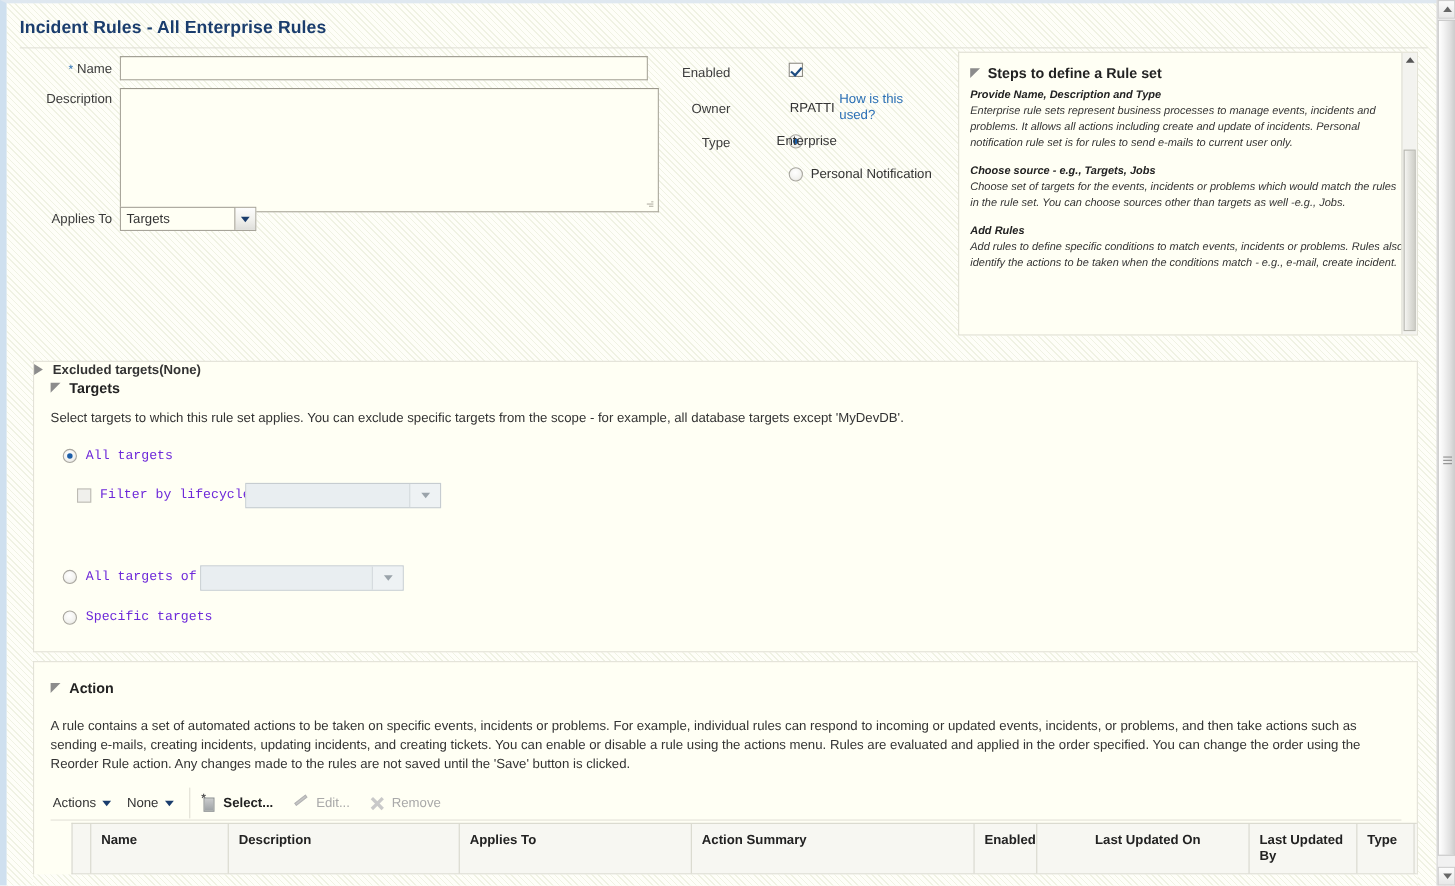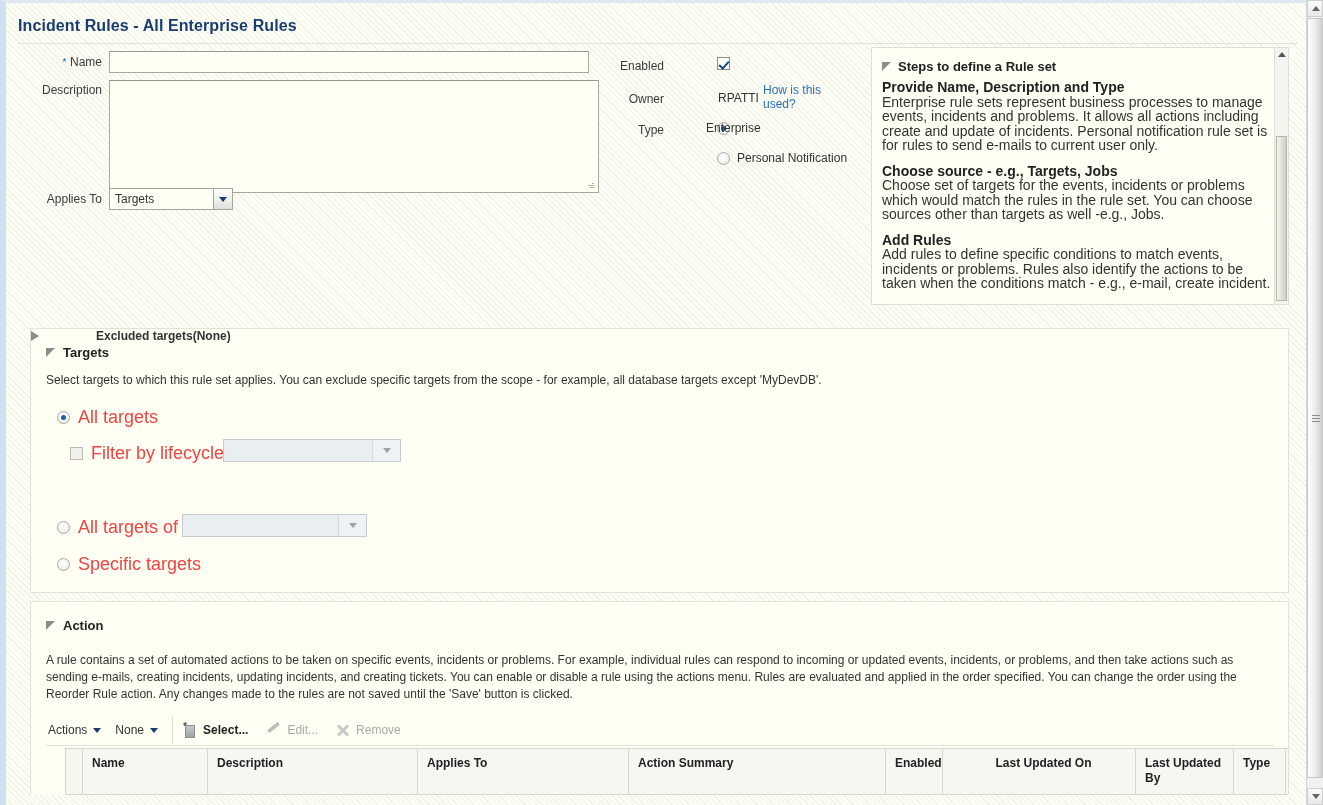--- a/index.html
+++ b/index.html
@@ -295,23 +295,24 @@
   .help-head .ht {
     font-size: 13px;
     font-weight: bold;
     color: #222;
   }
   .help-body {
     position: absolute;
     left: 10px;
     top: 32px;
     width: 395px;
-    font-size: 14px;
+    font-size: 10px;
     color: #333;
     line-height: 14.5px;
+    font-style: italic;
   }
   .help-body .hsec { margin-bottom: 11px; }
   .help-body .hsec:last-child { margin-bottom: 0; }
   .help-body .hsec b { font-weight: bold; color: #222; }
 
   .panel-scroll {
     position: absolute;
     right: 0;
     top: 0;
     width: 14px;
@@ -382,38 +383,39 @@
   #targets-desc { left: 15px; top: 43px; width: 1220px; }
   #rules-desc   { left: 15px; top: 50px; width: 1230px; }
 
   
   .opt-row {
     position: absolute;
     display: flex;
     align-items: center;
   }
   .opt-row .ol {
-    font-size: 18px;
-    color: #ef4444;
+    font-size: 12px;
+    color: #6d28d9;
     white-space: nowrap;
+    font-family: Liberation Mono, monospace;
   }
   #opt-all-targets { left: 26px; top: 78px; }
   #opt-all-targets .radio { position: relative; left: 0; top: 0; margin-right: 8px; }
   #opt-filter-lifecycle { left: 39px; top: 114px; }
   #opt-filter-lifecycle .checkbox-off { position: relative; margin-right: 8px; }
   #lifecycle-select { left: 192px; top: 110px; width: 178px; }
   #excluded-targets-row { left: 39px; top: 146px; display: flex; align-items: center; }
   .tri-right {
     width: 0; height: 0;
     border-top: 5px solid transparent;
     border-bottom: 5px solid transparent;
     border-left: 8px solid #8c8c8c;
     margin-right: 9px;
   }
-  #excluded-targets-row .ol { font-weight: bold; margin-left: 48px; }
+  #excluded-targets-row .ol { font-weight: bold; }
   #opt-all-types { left: 26px; top: 188px; }
   #opt-all-types .radio { position: relative; margin-right: 8px; }
   #types-select { left: 151px; top: 185px; width: 185px; }
   #opt-specific { left: 26px; top: 225px; align-items: center; }
   #opt-specific .radio { position: relative; margin-right: 8px; }
 
   
   .rules-toolbar {
     position: absolute;
     left: 15px;

